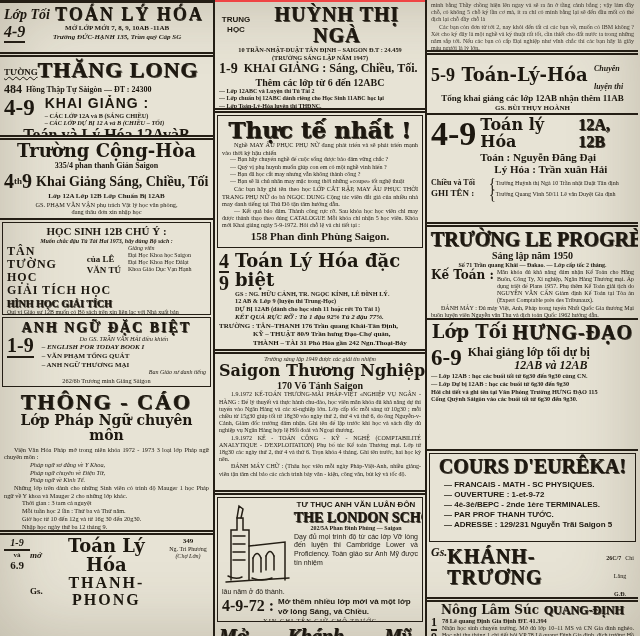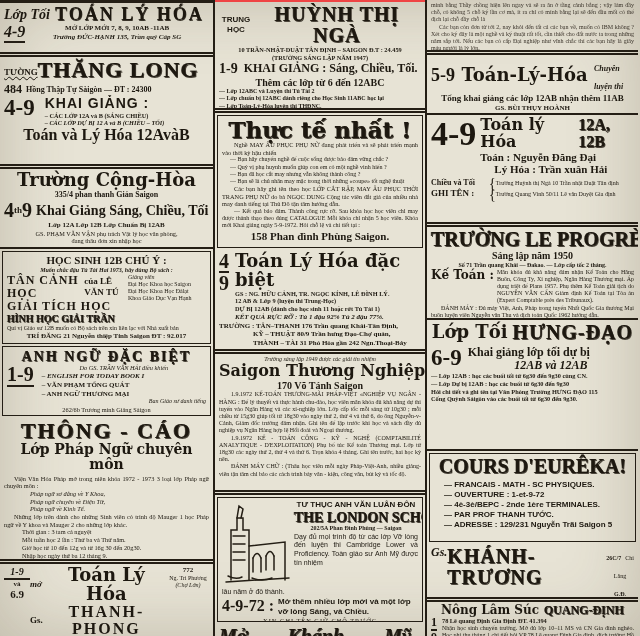--- a/index.html
+++ b/index.html
@@ -54,21 +54,21 @@
       </div>
       <div class="rowt">
         <span class="t16 b it u">4-9</span>
         <div class="f1 ctr">
           <div class="t7 b">MỞ LỚP MỚI 7, 8, 9, 10AB -11AB</div>
           <div class="t7 b it">Trường ĐỨC-HẠNH 135, Trần quý Cáp SG</div>
         </div>
       </div>
     </div>
 
-    <div class="ad dbl" style="height:112px">
+    <div class="ad dbl" style="height:83px">
       <div class="rowt">
         <span class="t9 b wavy" style="margin-top:8px">TƯỜNG</span>
         <span class="t26 b ls1 dist f1">THĂNG LONG</span>
       </div>
       <div class="row gap2">
         <span class="t12 b">484</span>
         <span class="t8 b" style="margin-left:4px">Hồng Thập Tự Sàigòn — ĐT : 24300</span>
       </div>
       <div class="rowt">
         <span class="t23 b">4-9</span>
@@ -95,25 +95,25 @@
       <div class="t63 ctr">GS. PHẠM VĂN VẬN phụ trách Vật lý học văn phòng,</div>
       <div class="t63 ctr">đang thâu đơn xin nhập học</div>
     </div>
 
     <div class="ad boxed" style="height:93px">
       <div class="t11 b ctr">HỌC SINH 12B CHÚ Ý :</div>
       <div class="t6 b it ctr">Muốn chắc đậu Tú Tài Hai 1973, hãy dùng Bộ sách :</div>
       <div class="rowt">
         <div class="f1">
           <div class="row">
-                <span class="t13 t12 b ls1">TÂN CẢNH HỌC</span>
+                <span class="t13 t12 b ls1">TÂN TƯỜNG HỌC</span>
             <span class="t9 b" style="margin-left:5px">của LÊ VĂN TÚ</span>
               </div>
           <div class="t12 b ls1">GIẢI TÍCH HỌC</div>
-          <div class="t10 b dist">HÌNH HỌC GIẢI TRẦN</div>
+          <div class="t10 b dist">HÌNH HỌC GIẢI TÍCH</div>
         </div>
         <div style="width:78px">
           <div class="t6 it">Giảng viên</div>
           <div class="t6">Đại Học Khoa học Saigon</div>
           <div class="t6">Đại Học Khoa Học Đàlạt</div>
           <div class="t6">Khoa Giáo Dục Vạn Hạnh</div>
         </div>
       </div>
       <div class="t6 jst">Quí vị Giáo sư 12B muốn có Bộ sách trên xin liên lạc với Nhà xuất bản</div>
       <div class="t7 b ctr">TRÍ ĐĂNG 21 Nguyễn thiệp Tỉnh Saigon ĐT : 92.017</div>
@@ -162,21 +162,21 @@
             <span class="t9 b it">mở</span>
             <span class="t18 b mono" style="margin-left:4px">Toán Lý Hóa</span>
           </div>
           <div class="row" style="justify-content:center">
             <span class="t9 b">Gs.</span>
             <span class="t16 b ls2" style="margin-left:3px">THANH-PHONG</span>
           </div>
 
         </div>
         <div style="width:42px" class="ctr">
-          <div class="t7 b">772</div>
+          <div class="t7 b">349</div>
           <div class="t6">Ng. Tri Phương</div>
           <div class="t6 it">(Chợ Lớn)</div>
         </div>
       </div>
 
     </div>
   </div>
 
   <div class="col col-mid">
 

